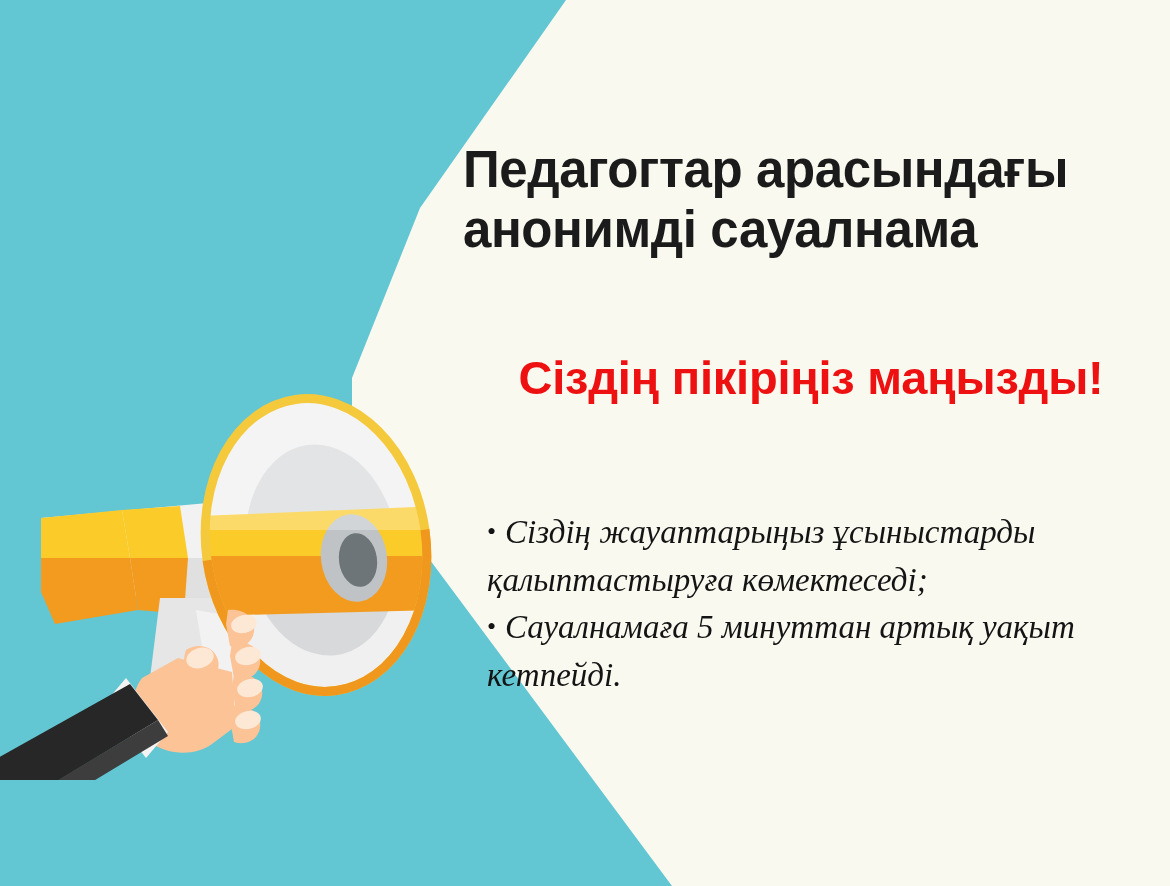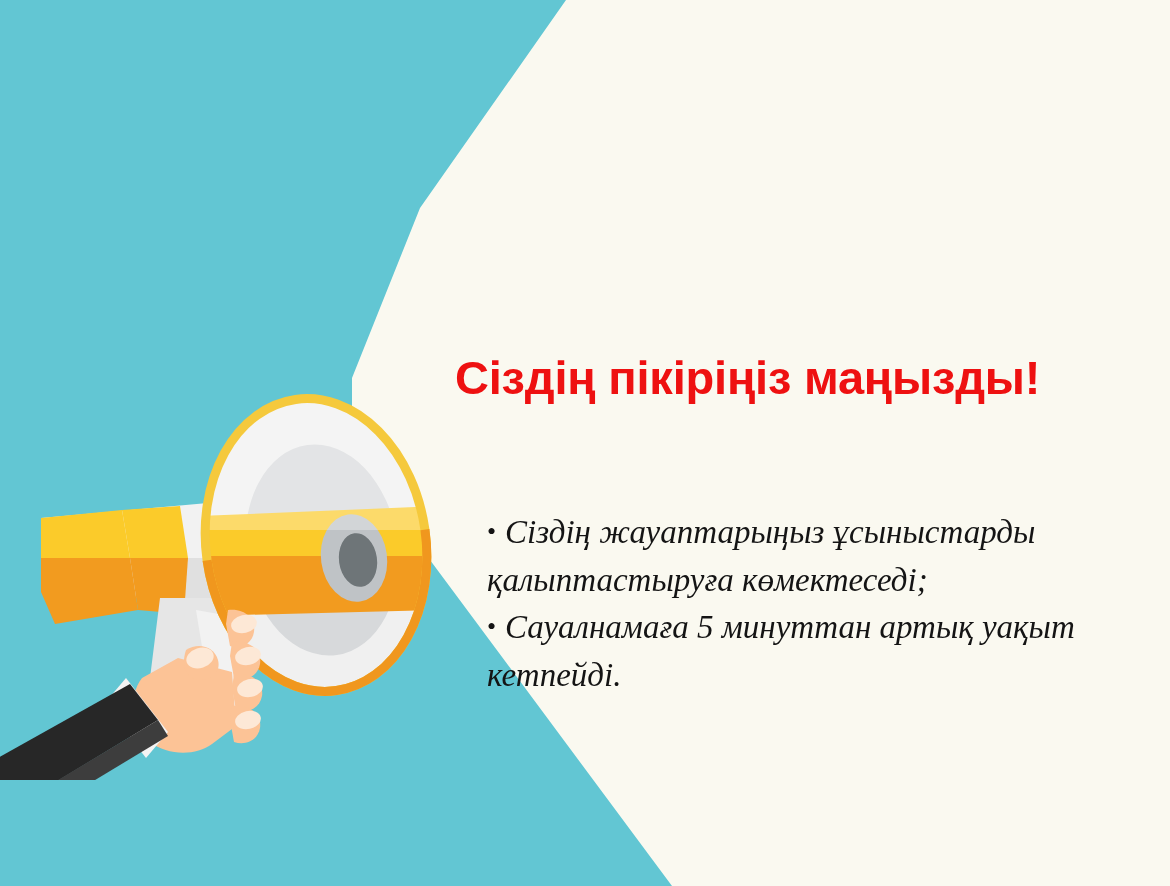--- a/index.html
+++ b/index.html
@@ -77,20 +77,21 @@
     left: 3px;
     top: 352px;
     width: 712px;
     margin: 0;
     color: #ee1111;
     font-family: "Liberation Sans Narrow", "Liberation Sans", "DejaVu Sans", sans-serif;
     font-weight: 700;
     font-size: 47px;
     line-height: 1.1;
     letter-spacing: -0.2px;
+    text-align: center;
   }
   .bullets {
     position: absolute;
     left: 22px;
     top: 496px;
     width: 690px;
     margin: 13px;
     padding: 0;
     list-style: none;
     color: #141414;
@@ -175,20 +176,22 @@
       </g>
 
       <path d="M 126 398 L 168 452 L 146 478 L 104 424 Z" fill="#f4f4f4"></path>
       <path d="M 130 404 L 158 440 L -40 560 L -70 516 Z" fill="#272727"></path>
       <path d="M 158 440 L 168 456 L -34 578 L -42 560 Z" fill="#3d3d3d"></path>
     </svg>
   </div>
 
   <div class="content">
 
+    <h1 class="headline">Педагогтар арасындағы
+анонимді сауалнама</h1>
 
     <h2 class="subhead">Сіздің пікіріңіз маңызды!</h2>
 
     <ul class="bullets">
       <li>
         <span class="dot">•</span><span>Сіздің жауаптарыңыз ұсыныстарды қалыптастыруға көмектеседі;</span>
       </li>
       <li>
         <span class="dot">•</span><span>Сауалнамаға 5 минуттан артық уақыт кетпейді.</span>
       </li>

